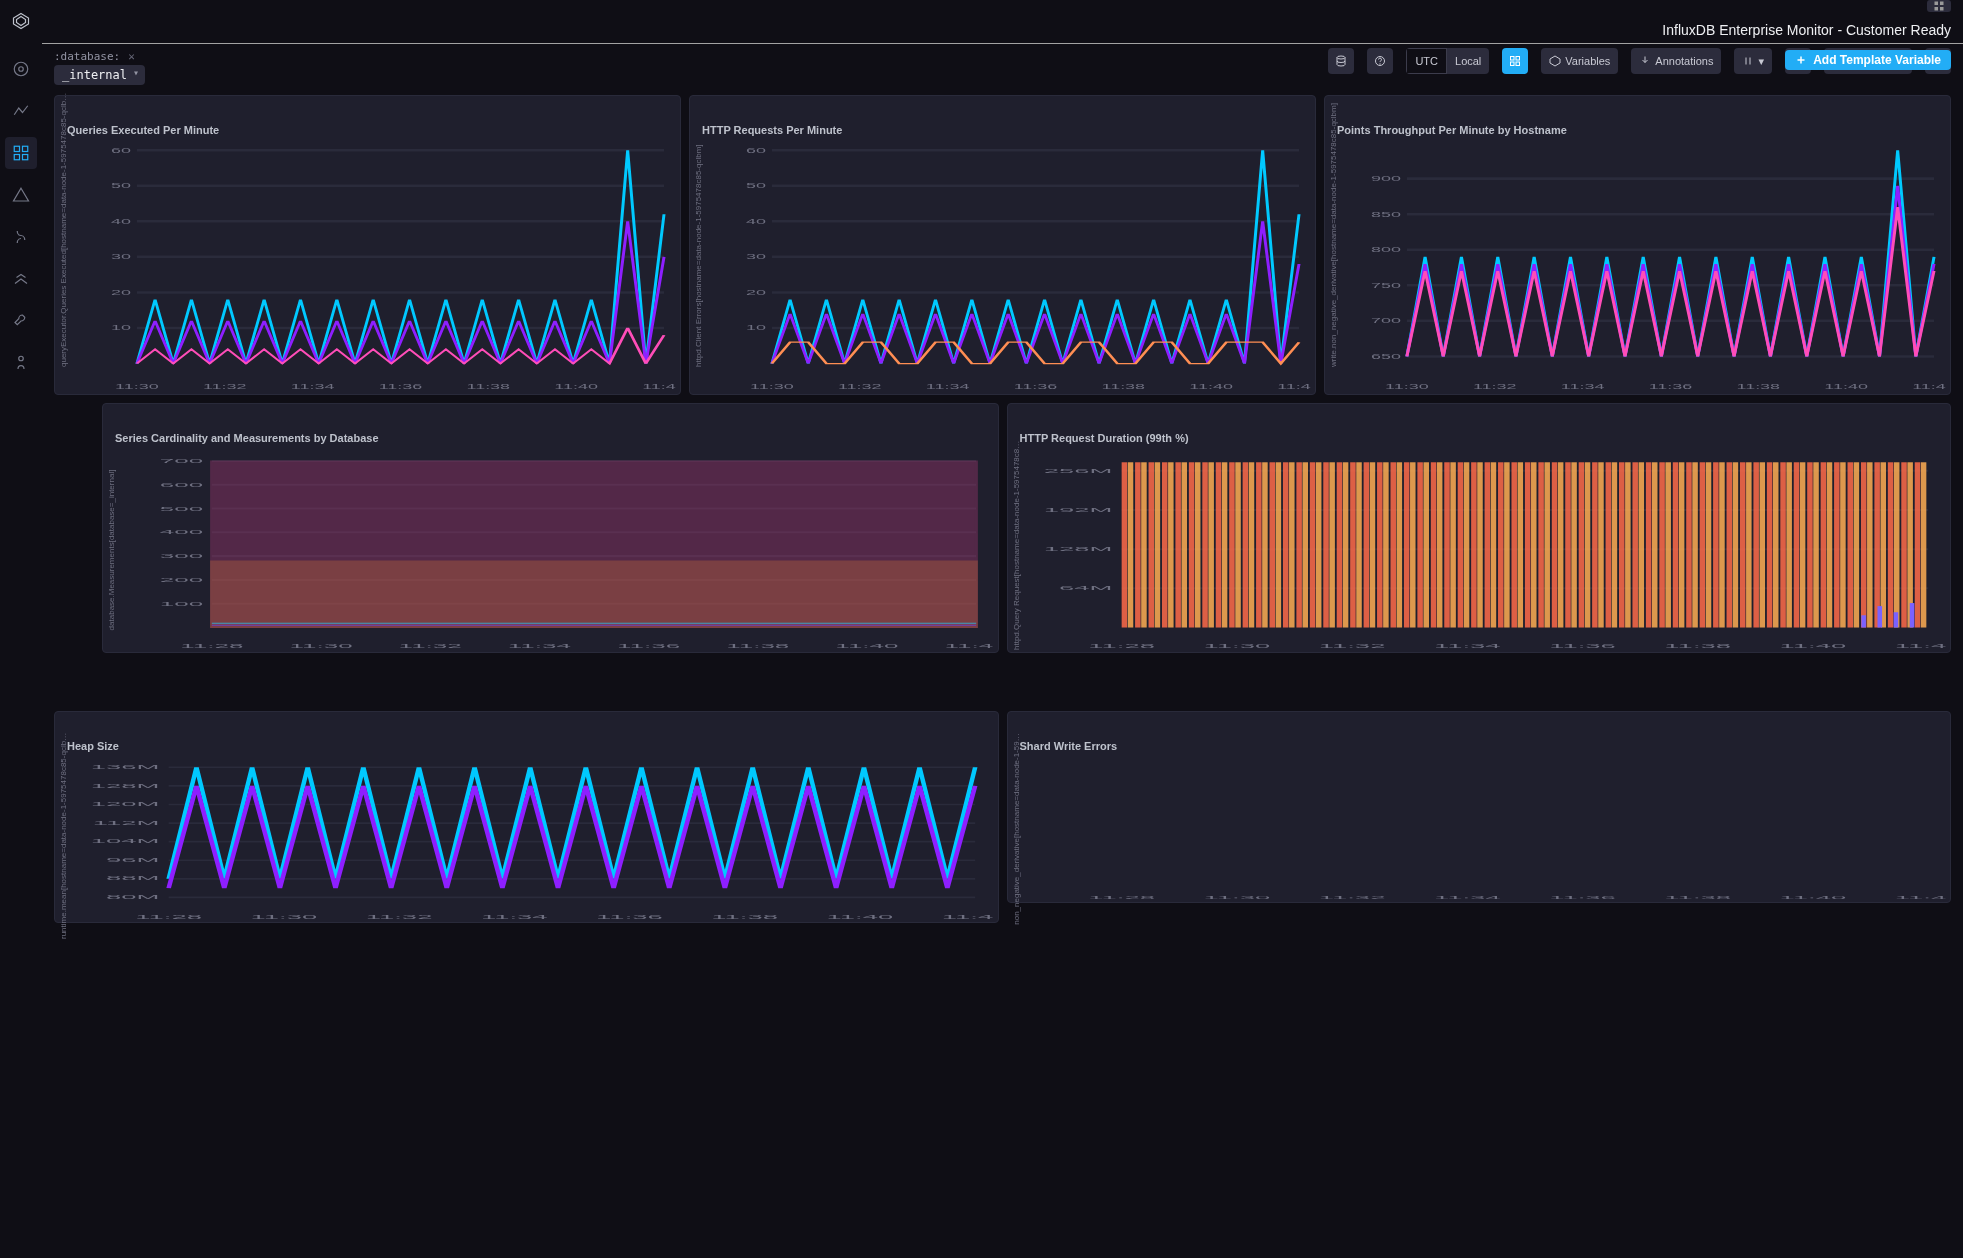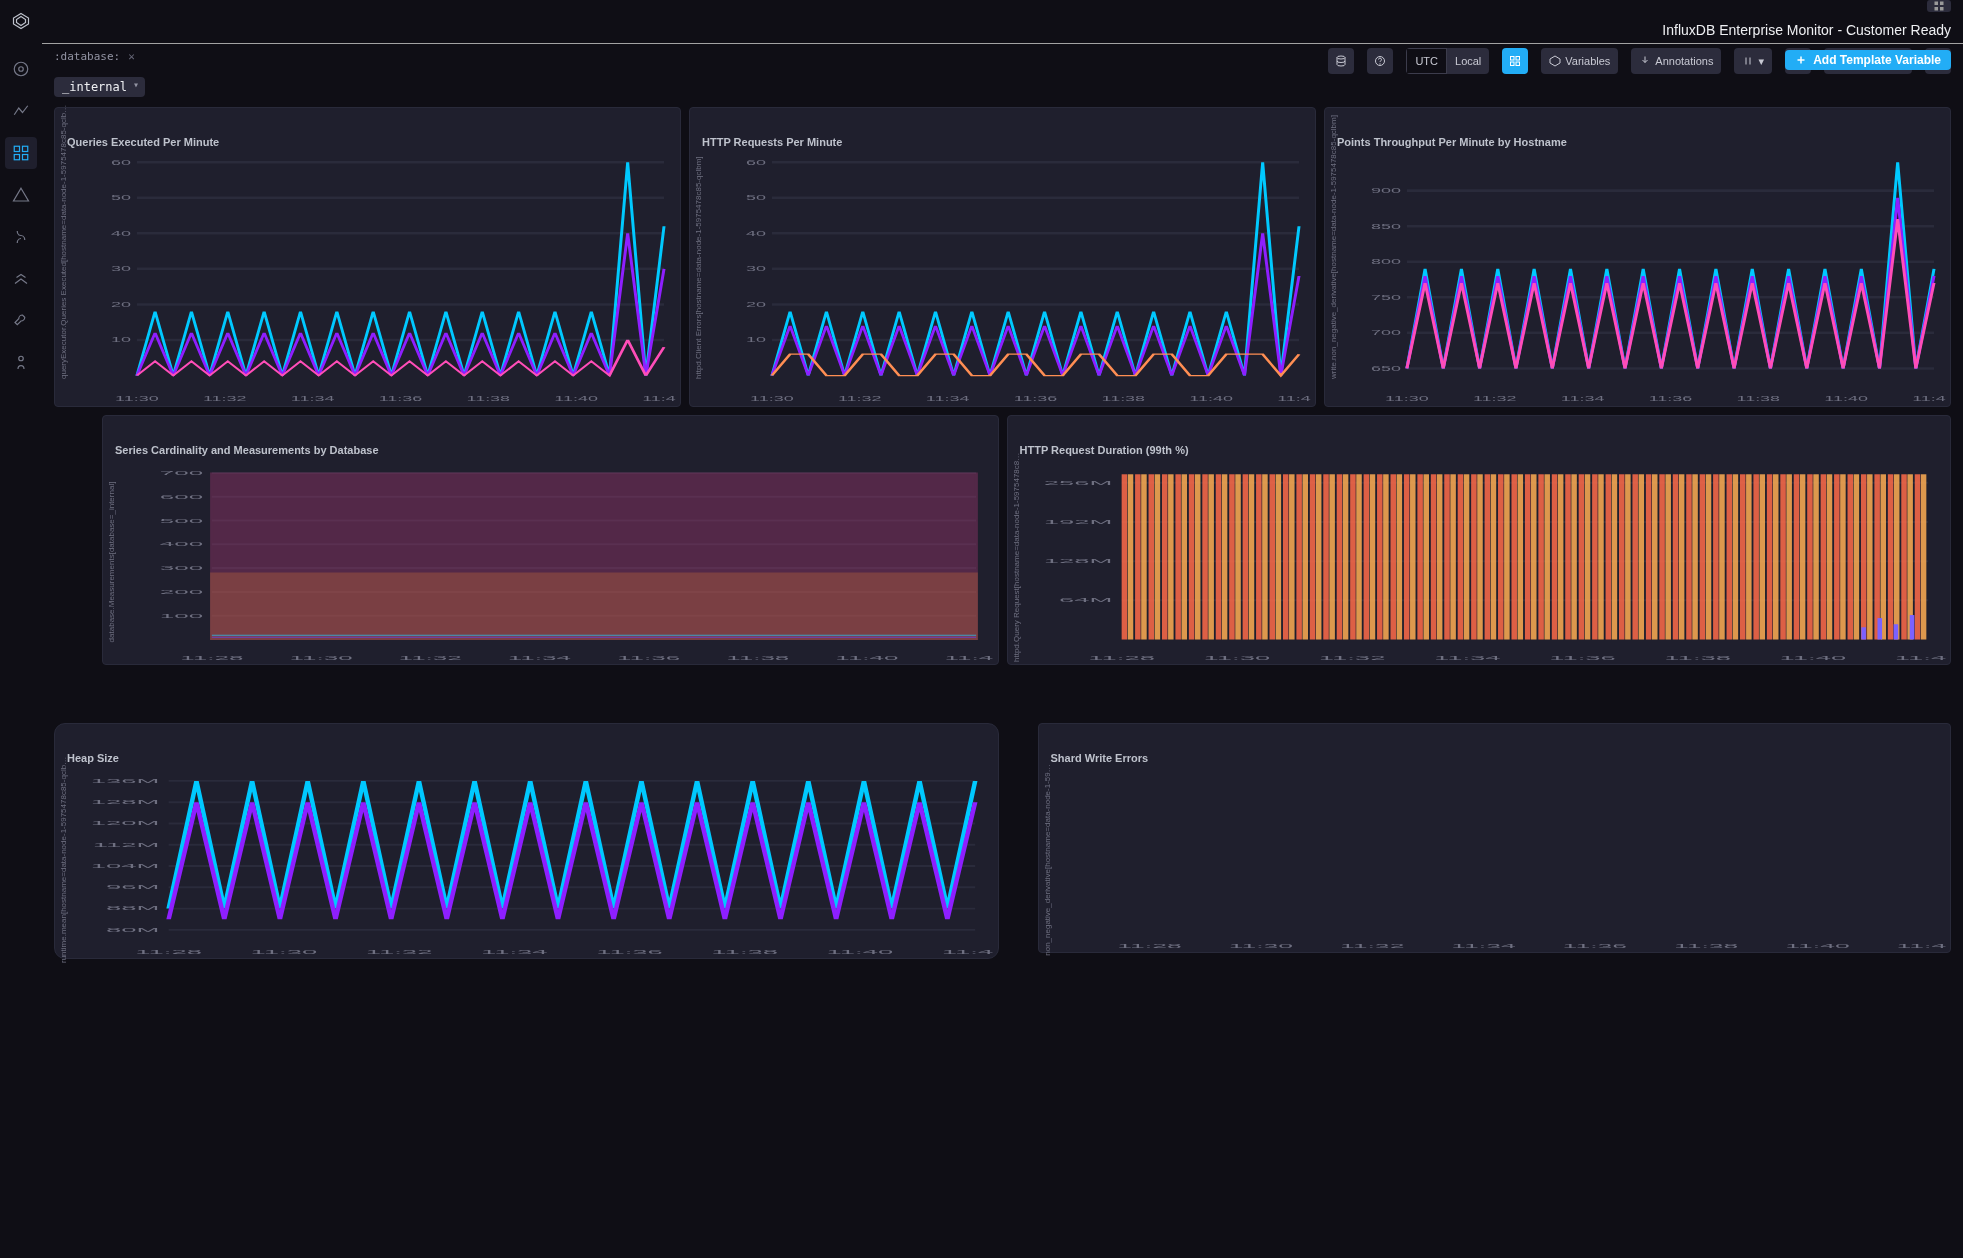--- a/index.html
+++ b/index.html
@@ -24,21 +24,21 @@
   .tb-btn { height:26px; padding:0 8px; background:#2c2c3c; color:#c8c9d3; border-radius:4px; font-size:11px; display:flex; align-items:center; gap:4px; cursor:pointer; border:none; }
   .tb-btn.icon-only { width:26px; padding:0; justify-content:center; }
   .tb-btn.blue { background:#22adf6; color:#fff; }
   .tb-btn.outline { background:transparent; border:1px solid #3c3c4c; }
   .tb-btn svg { width:12px; height:12px; stroke:currentColor; fill:none; stroke-width:2; }
   .seg { display:flex; border-radius:4px; overflow:hidden; }
   .seg .tb-btn { border-radius:0; }
 
   
   .varbar { padding:6px 12px 0 12px; display:flex; align-items:flex-start; gap:12px; }
-  .varbox { display:flex; flex-direction:column; gap:14px; }
+  .varbox { display:flex; flex-direction:column; gap:2px; }
   .varbox .lbl { font-family: ui-monospace,Menlo,monospace; font-size:11px; color:#9394a3; display:flex; gap:8px; align-items:center;}
   .varbox .lbl .gear { color:#676879; }
   .varbox select,.varbox .sel { font-family: ui-monospace,Menlo,monospace; font-size:12px; background:#2c2c3c; color:#eeeff2; border:none; border-radius:4px; padding:3px 18px 3px 8px; appearance:none; position:relative; }
   .sel::after{content:"▾"; position:absolute; right:6px; top:2px; font-size:10px; color:#9394a3;}
   .varbar .spacer { flex:1; }
   .add-tvar { height:20px; padding:0 10px; background:#22adf6; color:#fff; border:none; border-radius:4px; font-size:12px; font-weight:600; display:flex; align-items:center; gap:6px; cursor:pointer; }
 
   
   .dash { flex:1; overflow:auto; padding:10px 12px; display:grid; grid-template-columns:repeat(6,1fr); grid-auto-rows:300px; gap:8px; }
   .cell { background:#1f1f2d; border:1px solid #292a3a; border-radius:4px; display:flex; flex-direction:column; min-width:0; }
@@ -483,21 +483,21 @@
             <rect x="95.73333333333333" width="0.6" y="6.999999999999998" height="81" fill="#ffae53" opacity="0.85"></rect>
             <rect x="97.2" width="0.6" y="6.999999999999998" height="81" fill="#ffae53" opacity="0.85"></rect>
             <path d="M 90.96000000000001 88 L 90.96000000000001 82" stroke="#7b61ff" stroke-width="0.5"></path>
             <path d="M 92.72 88 L 92.72 77.5" stroke="#7b61ff" stroke-width="0.5"></path>
             <path d="M 94.47999999999999 88 L 94.47999999999999 80.5" stroke="#7b61ff" stroke-width="0.5"></path>
             <path d="M 96.24 88 L 96.24 76" stroke="#7b61ff" stroke-width="0.5"></path>
           </svg>
         </div>
     </div>
 
-    <div class="cell c-3" style="height:236px;border-radius:11px;">
+    <div class="cell c-3" style="height:212px;">
       <div class="cell-title">Heap Size</div>
       <div class="cell-body">
           <div class="ylabel">runtime.mean[hostname=data-node-1-5975478c85-qclb…</div>
           <svg class="plot" viewBox="0 0 100 100" preserveAspectRatio="none">
             <g class="grid">
               <line x1="10" x2="98" y1="85.2" y2="85.2"></line>
               <line x1="10" x2="98" y1="74" y2="74"></line>
               <line x1="10" x2="98" y1="62.8" y2="62.8"></line>
               <line x1="10" x2="98" y1="51.6" y2="51.6"></line>
               <line x1="10" x2="98" y1="40.4" y2="40.4"></line>
@@ -519,21 +519,21 @@
             <text x="47.714285714285715" y="98" font-size="3" fill="#6e6f80" text-anchor="middle">11:34</text>
             <text x="60.285714285714285" y="98" font-size="3" fill="#6e6f80" text-anchor="middle">11:36</text>
             <text x="72.85714285714286" y="98" font-size="3" fill="#6e6f80" text-anchor="middle">11:38</text>
             <text x="85.42857142857143" y="98" font-size="3" fill="#6e6f80" text-anchor="middle">11:40</text>
             <text x="98" y="98" font-size="3" fill="#6e6f80" text-anchor="middle">11:42</text>
             <path d="M 10,74 L 13.03448275862069,6.799999999999999 L 16.06896551724138,74 L 19.10344827586207,6.799999999999999 L 22.137931034482758,74 L 25.17241379310345,6.799999999999999 L 28.20689655172414,74 L 31.24137931034483,6.799999999999999 L 34.275862068965516,74 L 37.310344827586206,6.799999999999999 L 40.3448275862069,74 L 43.37931034482759,6.799999999999999 L 46.41379310344828,74 L 49.44827586206897,6.799999999999999 L 52.48275862068966,74 L 55.51724137931035,6.799999999999999 L 58.55172413793103,74 L 61.58620689655172,6.799999999999999 L 64.62068965517241,74 L 67.65517241379311,6.799999999999999 L 70.6896551724138,74 L 73.72413793103448,6.799999999999999 L 76.75862068965517,74 L 79.79310344827587,6.799999999999999 L 82.82758620689656,74 L 85.86206896551724,6.799999999999999 L 88.89655172413794,74 L 91.93103448275862,6.799999999999999 L 94.96551724137932,74 L 98,6.799999999999999" fill="none" stroke="#00c9ff" stroke-width="0.5"></path>
             <path d="M 10,79.60000000000001 L 13.03448275862069,17.999999999999996 L 16.06896551724138,79.60000000000001 L 19.10344827586207,17.999999999999996 L 22.137931034482758,79.60000000000001 L 25.17241379310345,17.999999999999996 L 28.20689655172414,79.60000000000001 L 31.24137931034483,17.999999999999996 L 34.275862068965516,79.60000000000001 L 37.310344827586206,17.999999999999996 L 40.3448275862069,79.60000000000001 L 43.37931034482759,17.999999999999996 L 46.41379310344828,79.60000000000001 L 49.44827586206897,17.999999999999996 L 52.48275862068966,79.60000000000001 L 55.51724137931035,17.999999999999996 L 58.55172413793103,79.60000000000001 L 61.58620689655172,17.999999999999996 L 64.62068965517241,79.60000000000001 L 67.65517241379311,17.999999999999996 L 70.6896551724138,79.60000000000001 L 73.72413793103448,17.999999999999996 L 76.75862068965517,79.60000000000001 L 79.79310344827587,17.999999999999996 L 82.82758620689656,79.60000000000001 L 85.86206896551724,17.999999999999996 L 88.89655172413794,79.60000000000001 L 91.93103448275862,17.999999999999996 L 94.96551724137932,79.60000000000001 L 98,17.999999999999996" fill="none" stroke="#8e1fff" stroke-width="0.5"></path>
           </svg>
         </div>
     </div>
-    <div class="cell c-3" style="height:230px;margin-left:31px;">
+    <div class="cell c-3" style="height:192px;">
       <div class="cell-title">Shard Write Errors</div>
       <div class="cell-body">
           <div class="ylabel">non_negative_derivative[hostname=data-node-1-59…</div>
           <svg class="plot" viewBox="0 0 100 100" preserveAspectRatio="none">
             <g class="grid"></g>
             <text x="10" y="98" font-size="3" fill="#6e6f80" text-anchor="middle">11:28</text>
             <text x="22.57142857142857" y="98" font-size="3" fill="#6e6f80" text-anchor="middle">11:30</text>
             <text x="35.14285714285714" y="98" font-size="3" fill="#6e6f80" text-anchor="middle">11:32</text>
             <text x="47.714285714285715" y="98" font-size="3" fill="#6e6f80" text-anchor="middle">11:34</text>
             <text x="60.285714285714285" y="98" font-size="3" fill="#6e6f80" text-anchor="middle">11:36</text>

